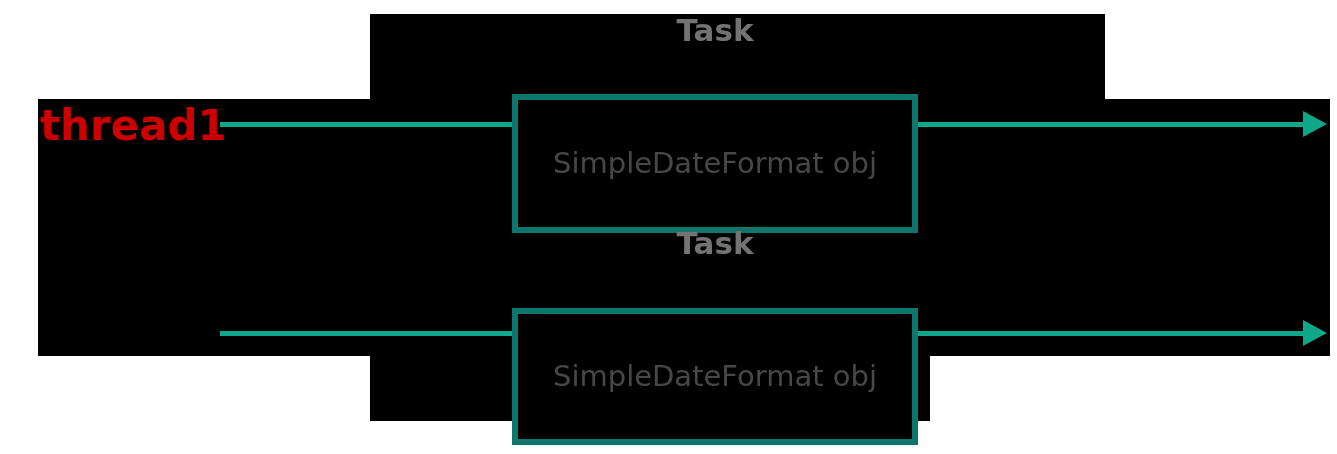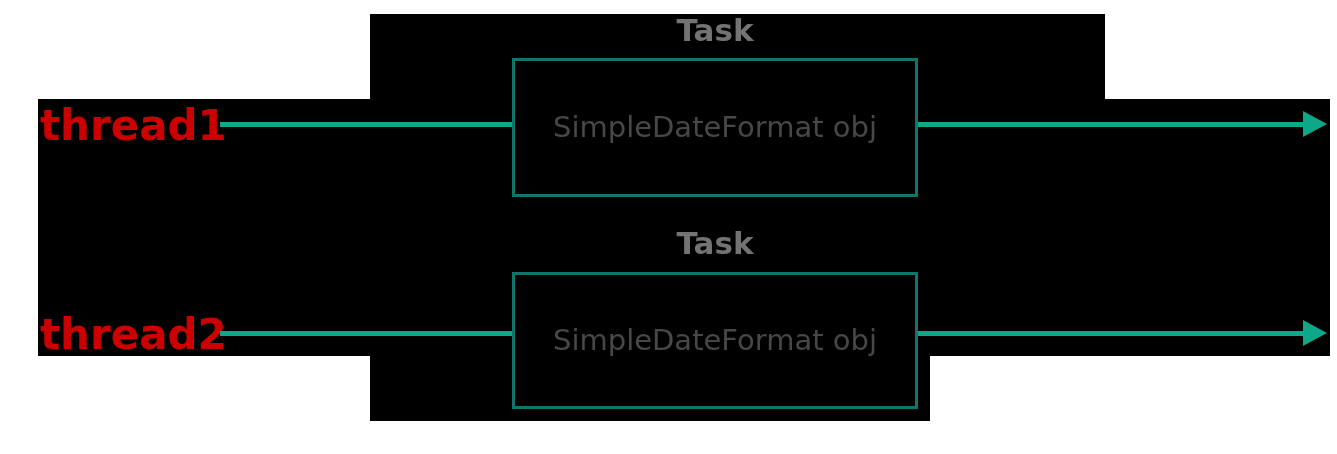--- a/index.html
+++ b/index.html
@@ -60,24 +60,25 @@
     border-left: 24px solid #0DA88A;
   }
   #arrowhead-1 { left: 1303px; top: 111px; }
   #arrowhead-2 { left: 1303px; top: 320px; }
 
   
   .task-box {
     position: absolute;
     box-sizing: border-box;
     background: #000000;
-    border: 3px solid #0f766e;
+    border: 6px solid #0f766e;
     display: flex;
     align-items: center;
     justify-content: center;
+    margin-top: 36px;
   }
   #task-box-1 { left: 512px; top: 58px;  width: 406px; height: 139px; }
   #task-box-2 { left: 512px; top: 272px; width: 406px; height: 137px; }
 
   .box-text {
     color: #474747;
     font-size: 29px;
     font-weight: 400;
     line-height: 1;
     white-space: nowrap;
@@ -111,21 +112,20 @@
   <div class="seg" id="seg-in-1"></div>
   <div class="seg" id="seg-out-1"></div>
   <div class="arrowhead" id="arrowhead-1"></div>
 
   <div class="task-caption" id="task-caption-1">Task</div>
 
   <div class="task-box" id="task-box-1">
     <span class="box-text">SimpleDateFormat obj</span>
   </div>
 
-  <div class="thread-label" id="thread2-label">thread2</div>
 
   <div class="seg" id="seg-in-2"></div>
   <div class="seg" id="seg-out-2"></div>
   <div class="arrowhead" id="arrowhead-2"></div>
 
   <div class="task-caption" id="task-caption-2">Task</div>
 
   <div class="task-box" id="task-box-2">
     <span class="box-text">SimpleDateFormat obj</span>
   </div>

